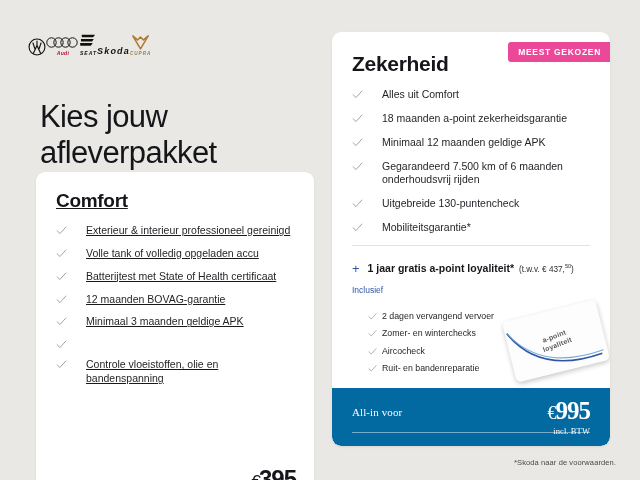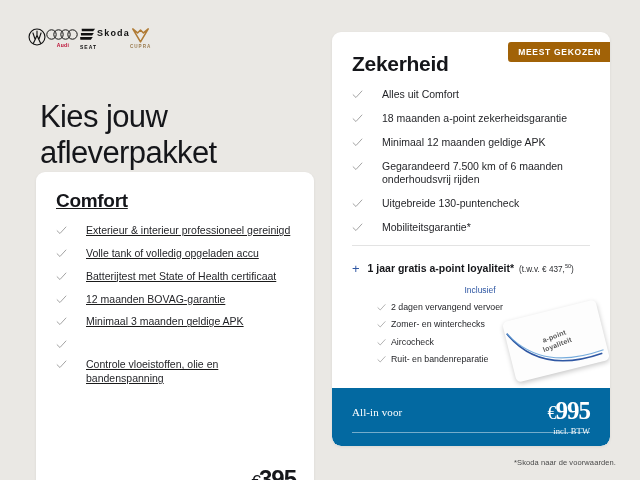--- a/index.html
+++ b/index.html
@@ -8,21 +8,21 @@
     background:#eae8e4;
     font-family:"Liberation Sans","DejaVu Sans",sans-serif;
     color:#1a1a1a;
     -webkit-font-smoothing:antialiased;
   }
   .page{position:relative;width:640px;height:480px;}
 
   
   .brandbar{
     position:absolute;left:28px;top:28px;
-    display:flex;align-items:flex-start;height:28px;
+    display:flex;align-items:flex-end;height:28px;font-style:italic;
   }
   .brand{display:flex;flex-direction:column;align-items:center;justify-content:center;}
   .brand svg{display:block;}
   .brand-sub{font-size:5px;font-weight:bold;letter-spacing:.4px;margin-top:1px;}
   .audi-sub{color:#bb0a30;}
   .seat-sub{color:#111;letter-spacing:1px;}
   .cupra-sub{color:#9a7b4f;letter-spacing:1px;font-size:4.6px;}
   .wordmark{font-size:9px;font-weight:bold;letter-spacing:1.2px;color:#111;}
 
   
@@ -59,41 +59,41 @@
   .price-amount .cur{font-size:17px;font-weight:500;margin-right:-1px;}
   .price-vat{font-size:8.5px;color:#2b2c30;margin-top:3px;letter-spacing:.1px;}
 
   
   #zekerheid-card{left:332px;top:32px;width:278px;height:414px;overflow:hidden;}
   #zekerheid-card .card-pad{padding:20px 20px 0 20px;}
   #zekerheid-card ul.features li{font-size:10.5px;margin-bottom:10px;}
 
   .badge{
     position:absolute;right:0px;top:10px;
-    background:#a16207;color:#fff;
+    background:#ec4899;color:#fff;
     font-size:8.5px;font-weight:700;letter-spacing:.7px;
     padding:5px 9px 5px 10px;border-radius:3px 0 0 3px;
   }
 
   .divider{height:1px;background:#e3e3e3;margin:4px 20px 12px 20px;}
 
   .loyalty-row{
     display:flex;align-items:baseline;gap:8px;padding:0 20px;
   }
   .plus{
     flex:0 0 auto;color:#2f57a3;font-size:13px;line-height:1;font-weight:400;
     position:relative;top:1px;
   }
   .loyalty-title{font-size:10.5px;font-weight:700;color:#15161a;}
   .loyalty-value{font-size:8.2px;color:#2b2c30;margin-left:5px;font-weight:400;white-space:nowrap;}
   .loyalty-value sup{font-size:5.6px;vertical-align:super;}
 
-  .incl-block{padding:9px 20px 0 38px;position:relative;z-index:2;text-align:center;}
+  .incl-block{padding:9px 20px 0 20px;position:relative;z-index:2;}
   .incl-label{font-size:8.5px;color:#2f57a3;margin-bottom:6px;}
-  ul.sublist{list-style:none;margin:7px;padding:0;}
+  ul.sublist{list-style:none;margin:16px;padding:0;}
   ul.sublist li{
     display:flex;align-items:flex-start;gap:6px;
     font-size:8.8px;line-height:1.3;color:#1f2024;margin-bottom:6px;
   }
   .chk-sm{flex:0 0 auto;width:8px;height:8px;margin-top:1px;}
 
   
   .loyalty-graphic{
     position:absolute;right:6px;bottom:74px;width:96px;height:62px;
     transform:rotate(-14deg);z-index:1;

